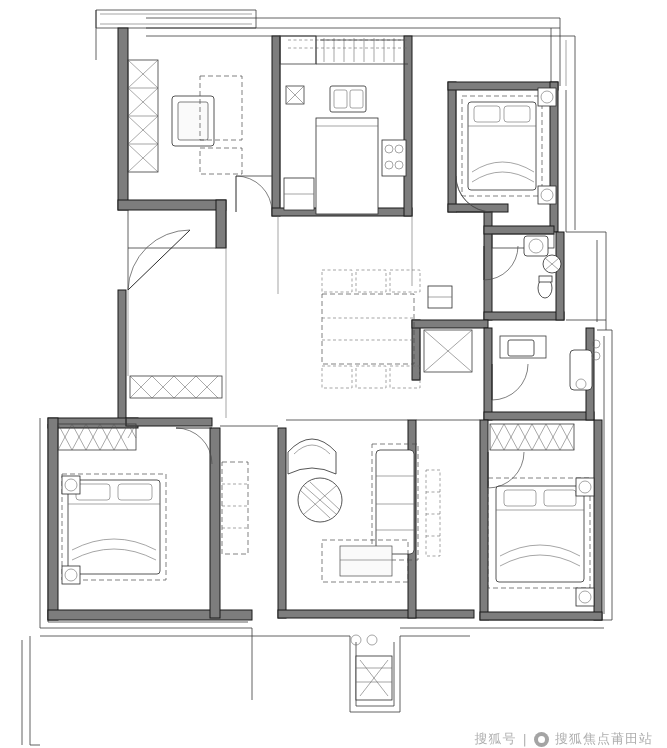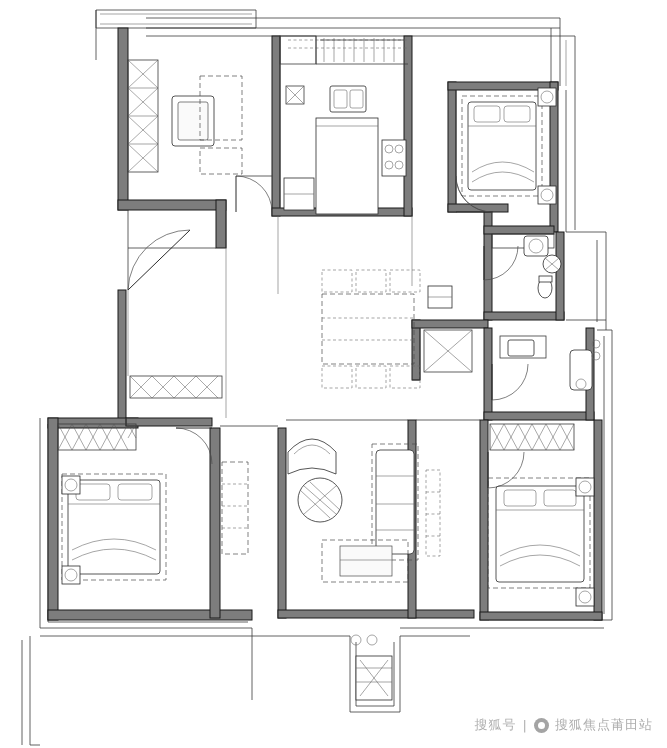--- a/index.html
+++ b/index.html
@@ -34,21 +34,21 @@
   .dashfine { fill: none; stroke: #6a6a6a; stroke-width: 0.6; stroke-dasharray: 3 2.5; }
   .furn { fill: #ffffff; stroke: #2b2b2b; stroke-width: 0.8; }
   .furnlite { fill: #fafafa; stroke: #4a4a4a; stroke-width: 0.7; }
   .hatch { fill: none; stroke: #555; stroke-width: 0.5; }
   .swing { fill: none; stroke: #4a4a4a; stroke-width: 0.7; }
   .door-leaf { fill: none; stroke: #2b2b2b; stroke-width: 1; }
 
   #watermark {
     position: absolute;
     right: 14px;
-    bottom: 14px;
+    bottom: 0;
     display: flex;
     align-items: center;
     gap: 6px;
     opacity: 0.55;
   }
   #watermark .wm-logo {
     width: 15px;
     height: 15px;
     border-radius: 50%;
     background: #5a5a5a;

